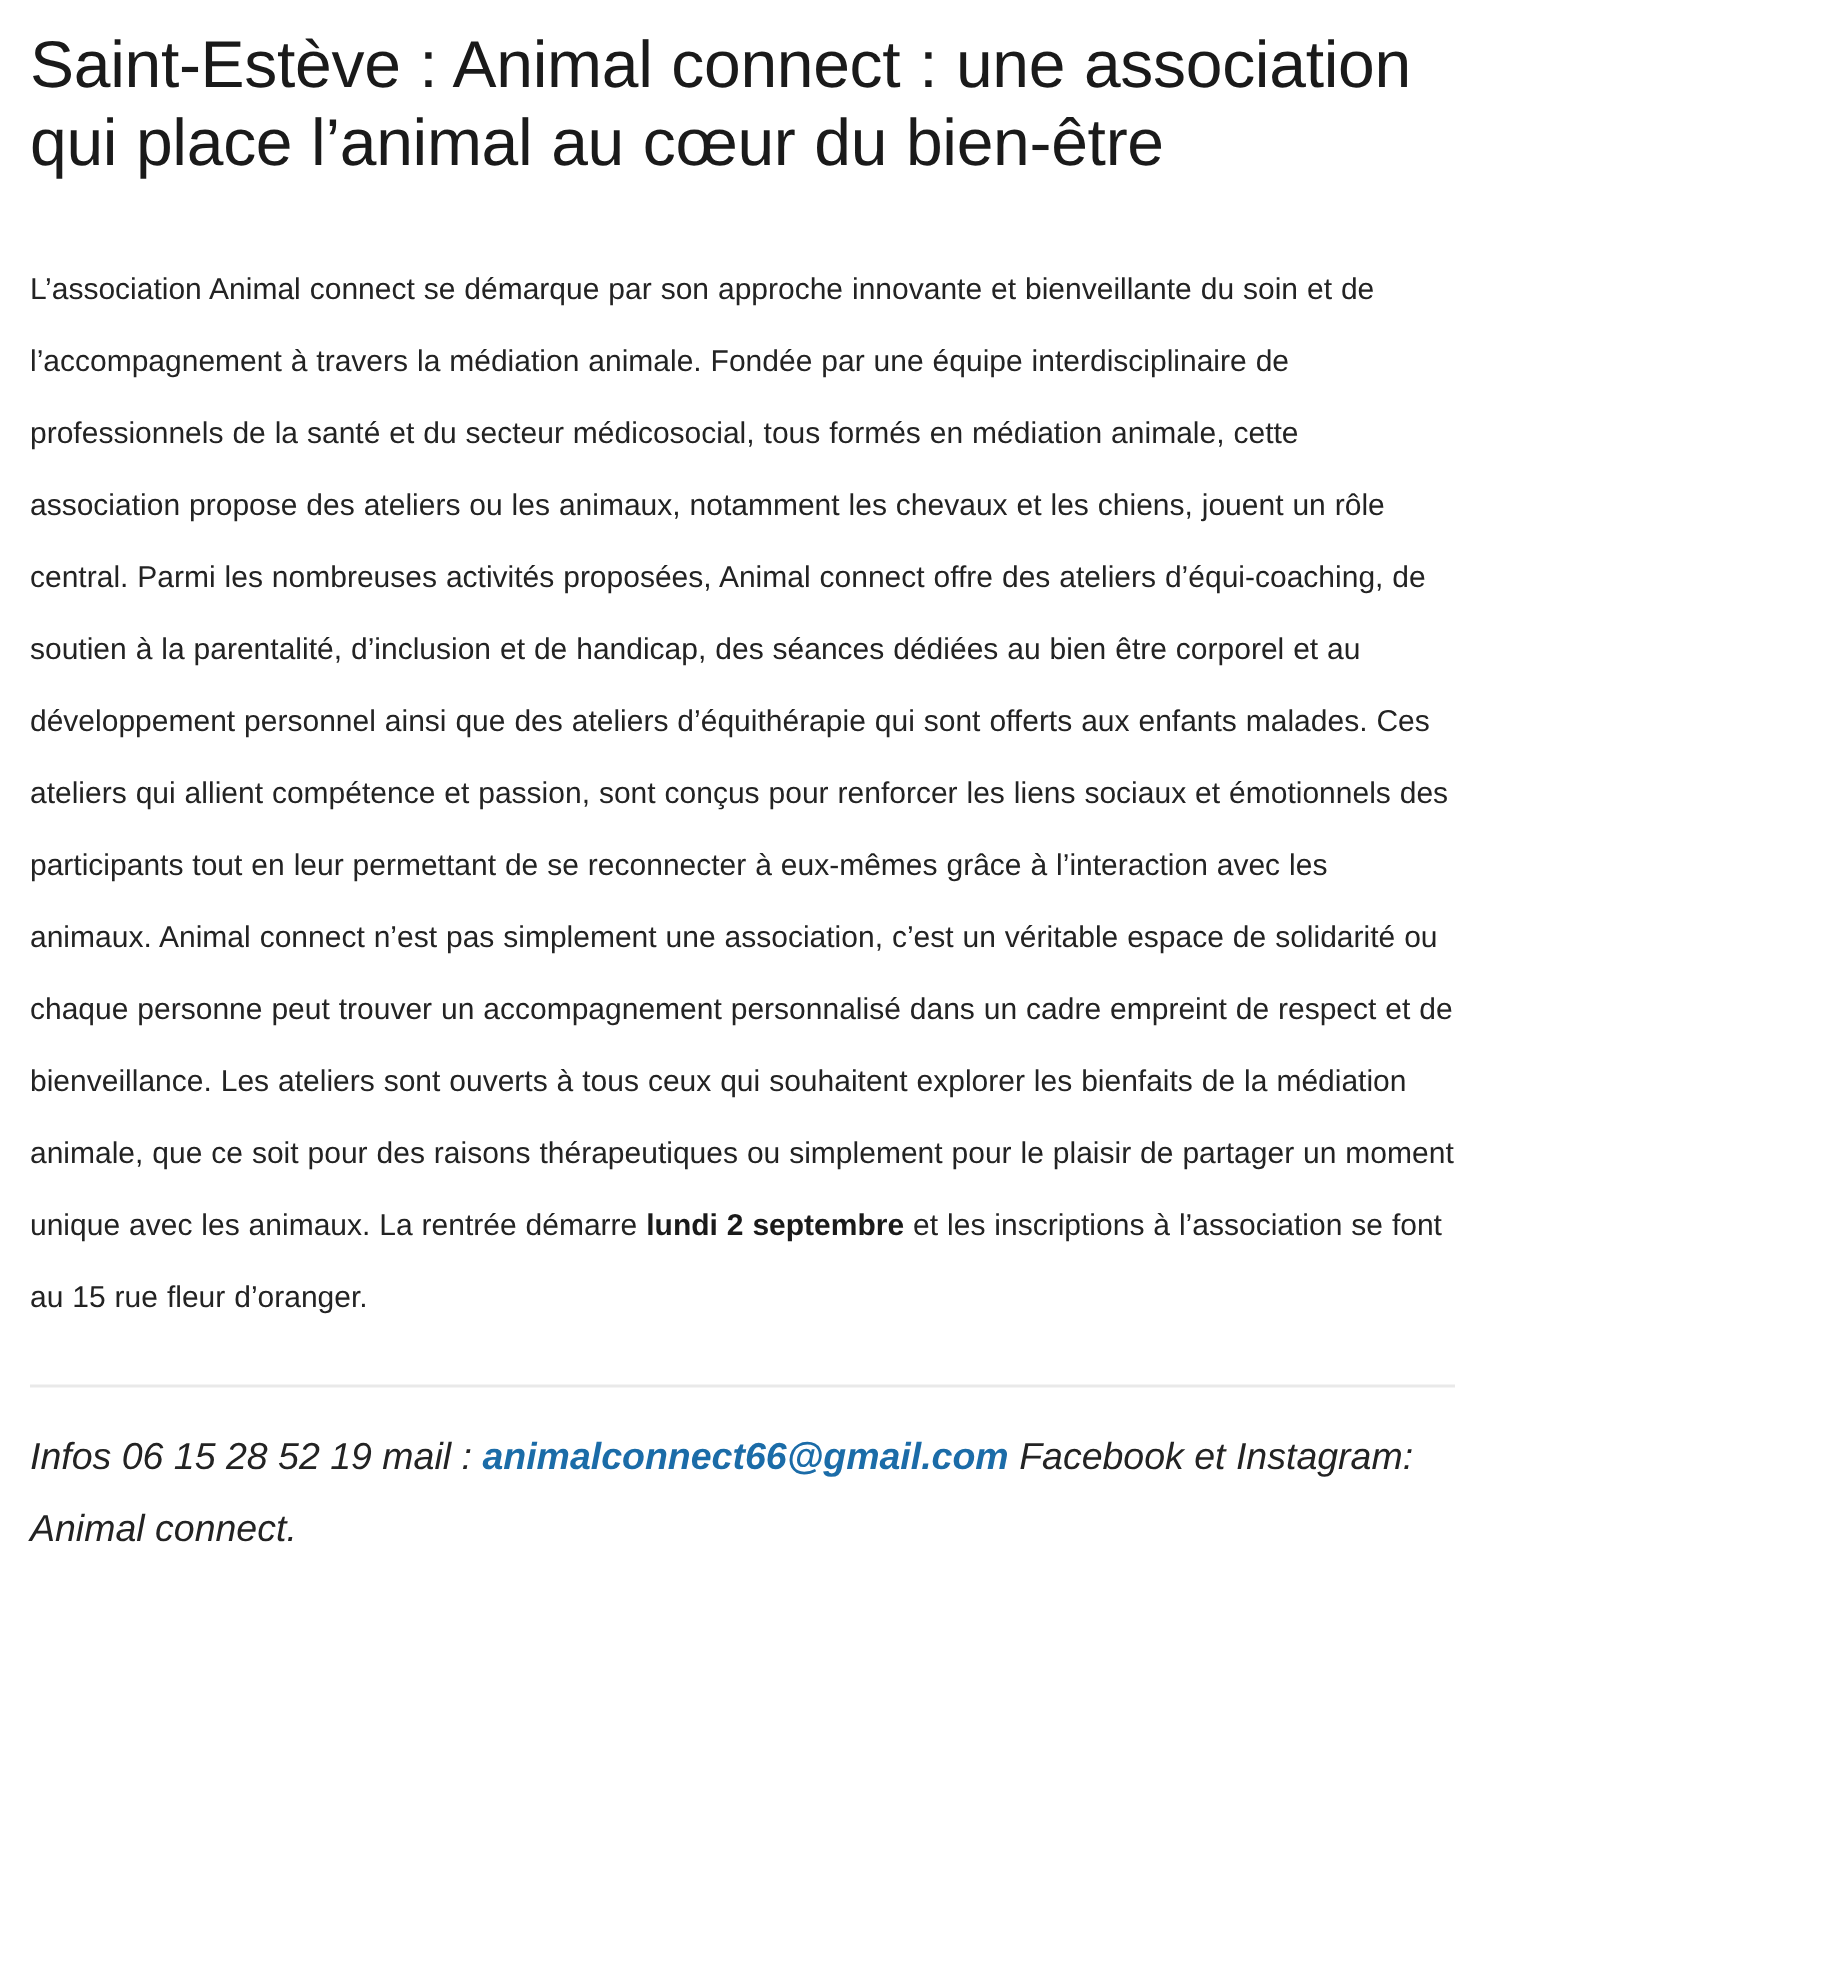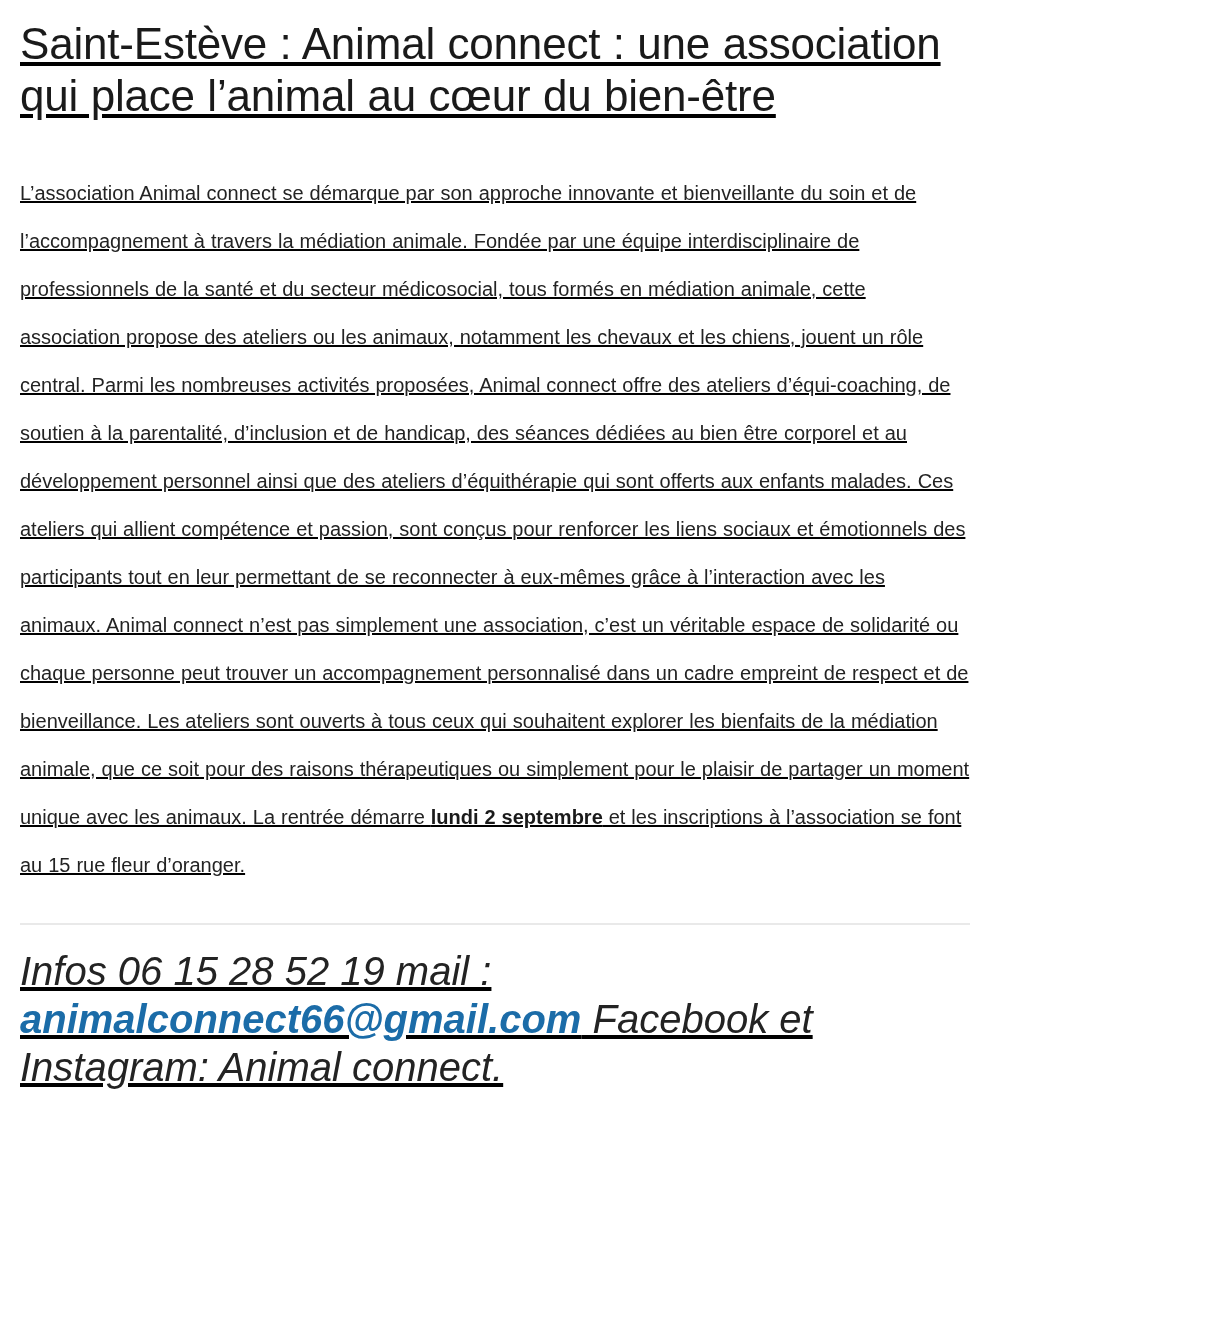--- a/index.html
+++ b/index.html
@@ -12,21 +12,20 @@
     height: 1320px;
     overflow: hidden;
     font-family: "Liberation Sans", sans-serif;
     -webkit-font-smoothing: antialiased;
   }
 
   .article {
     box-sizing: border-box;
     width: 990px;
     padding: 0 20px;
-    text-decoration: underline;
   }
 
   .article-title {
     margin: 0;
     padding-top: 18px;
     font-size: 44px;
     font-weight: 400;
     line-height: 1.18;
     letter-spacing: -0.2px;
     color: #1a1a1a;
@@ -54,21 +53,21 @@
     margin: 34px 0 0 0;
     border: 0;
     border-top: 2px solid #e9e9e9;
     height: 0;
     width: 100%;
   }
 
   .article-footer {
     margin: 0;
     padding-top: 22px;
-    font-size: 40px;
+    font-size: 25px;
     font-style: italic;
     font-weight: 400;
     line-height: 48px;
     color: #232323;
   }
 
   .mail-link {
     font-style: italic;
     font-weight: 700;
     text-decoration: none;

